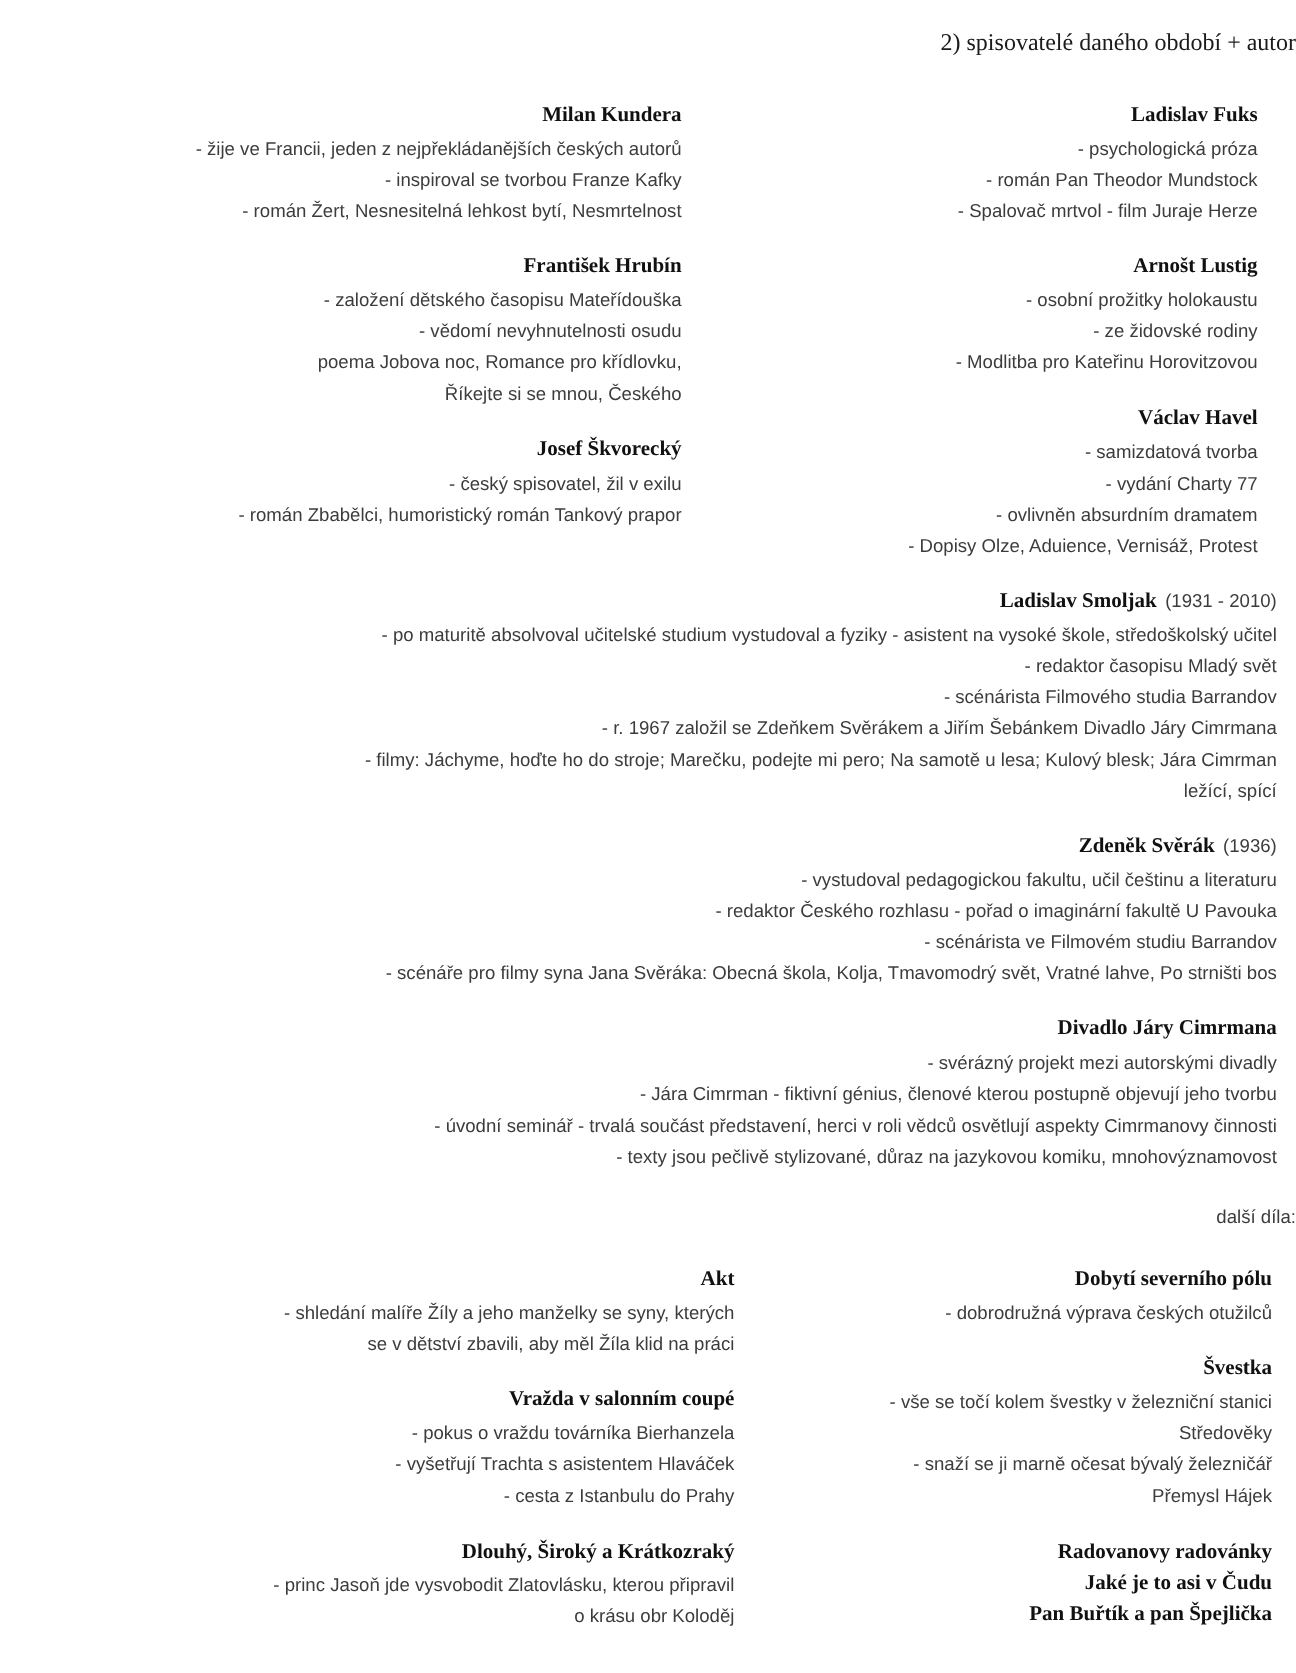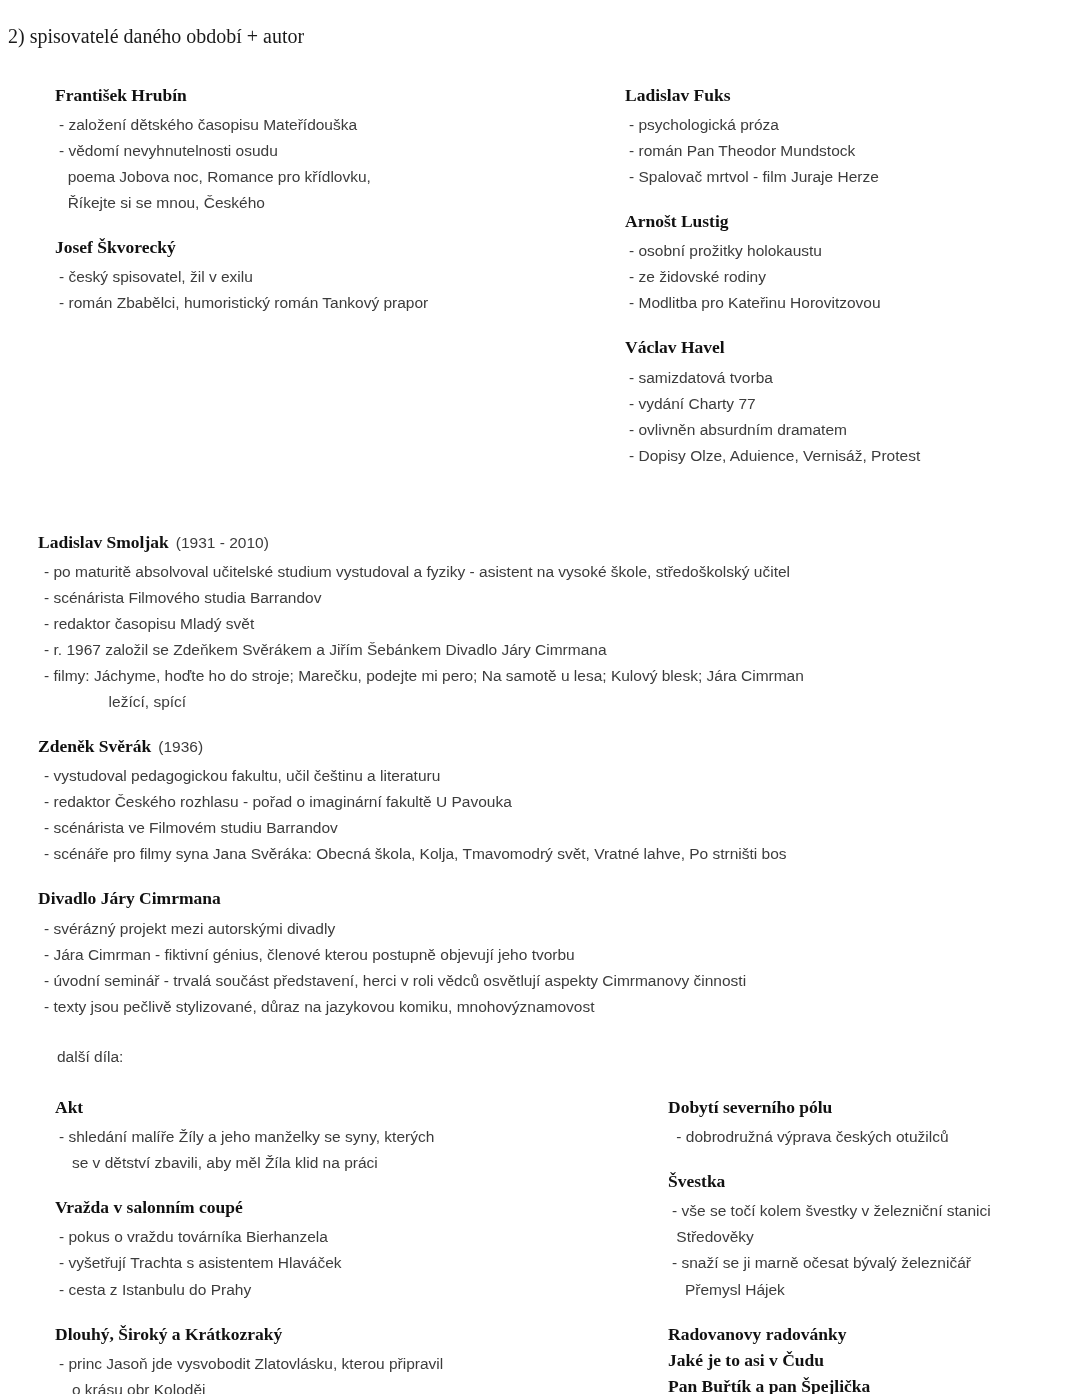--- a/index.html
+++ b/index.html
@@ -8,32 +8,33 @@
     width: 1080px;
     height: 1394px;
     overflow: hidden;
     box-sizing: border-box;
     background: #ffffff;
     color: #3c3c3c;
     font-family: "Liberation Sans", sans-serif;
     font-size: 15.5px;
     line-height: 1.68;
     padding-top: 20px;
+    text-align: right;
   }
   .title {
     font-family: "Liberation Serif", serif;
     font-size: 20px;
     color: #1a1a1a;
     padding-left: 8px;
     margin-bottom: 28px;
   }
   .cols { display: flex; align-items: flex-start; }
   .col { box-sizing: border-box; }
   .top-cols .col-left  { flex: 0 0 568px; padding-left: 55px; }
-  .top-cols .col-right { flex: 1 1 auto;  padding-left: 57px; padding-right: 20px; }
+  .top-cols .col-right { flex: 1 1 auto;  padding-left: 57px; padding-right: 32px; }
   .bottom-cols { margin-top: 0; }
   .bottom-cols .col-left  { flex: 0 0 612px; padding-left: 55px; }
   .bottom-cols .col-right { flex: 1 1 auto;  padding-left: 56px; padding-right: 20px; }
   .entry { margin-bottom: 18px; }
   .entry-title {
     font-family: "Liberation Serif", serif;
     font-weight: bold;
     font-size: 17.5px;
     line-height: 1.5;
     color: #111111;
@@ -45,40 +46,47 @@
     font-weight: normal;
     font-size: 15.5px;
     color: #3c3c3c;
     margin-left: 7px;
   }
   .line {
     white-space: pre-wrap;
     padding-left: 4px;
   }
   .full-wrap {
-    margin-top: 42px;
     padding-left: 38px;
-    padding-right: 36px;
+    padding-right: 16px;
   }
   .full-wrap .line { padding-left: 6px; }
   .interlude {
     padding-left: 57px;
     margin: 24px 0 24px 0;
   }
 </style>
 </head>
 <body>
 
 <div class="page">
 
   <div class="title">2) spisovatelé daného období + autor</div>
 
   <div class="cols top-cols">
     <div class="col col-left">
 
+      <section class="entry">
+        <h3 class="entry-title">Milan Kundera</h3>
+        <div>
+          <div class="line">- žije ve Francii, jeden z nejpřekládanějších českých autorů</div>
+          <div class="line">- inspiroval se tvorbou Franze Kafky</div>
+          <div class="line">- román Žert, Nesnesitelná lehkost bytí, Nesmrtelnost</div>
+        </div>
+      </section>
 
       <section class="entry">
         <h3 class="entry-title">František Hrubín</h3>
         <div>
           <div class="line">- založení dětského časopisu Mateřídouška</div>
           <div class="line">- vědomí nevyhnutelnosti osudu</div>
           <div class="line">  poema Jobova noc, Romance pro křídlovku,</div>
           <div class="line">  Říkejte si se mnou, Českého</div>
         </div>
       </section>
@@ -124,22 +132,22 @@
 
     </div>
   </div>
 
   <div class="full-wrap">
 
     <section class="entry">
       <h3 class="entry-title"><span>Ladislav Smoljak</span><span class="years">(1931 - 2010)</span></h3>
       <div>
         <div class="line">- po maturitě absolvoval učitelské studium vystudoval a fyziky - asistent na vysoké škole, středoškolský učitel</div>
+        <div class="line">- redaktor časopisu Mladý svět</div>
         <div class="line">- scénárista Filmového studia Barrandov</div>
-        <div class="line">- redaktor časopisu Mladý svět</div>
         <div class="line">- r. 1967 založil se Zdeňkem Svěrákem a Jiřím Šebánkem Divadlo Járy Cimrmana</div>
         <div class="line">- filmy: Jáchyme, hoďte ho do stroje; Marečku, podejte mi pero; Na samotě u lesa; Kulový blesk; Jára Cimrman
                ležící, spící</div>
       </div>
     </section>
 
     <section class="entry">
       <h3 class="entry-title"><span>Zdeněk Svěrák</span><span class="years">(1936)</span></h3>
       <div>
         <div class="line">- vystudoval pedagogickou fakultu, učil češtinu a literaturu</div>

